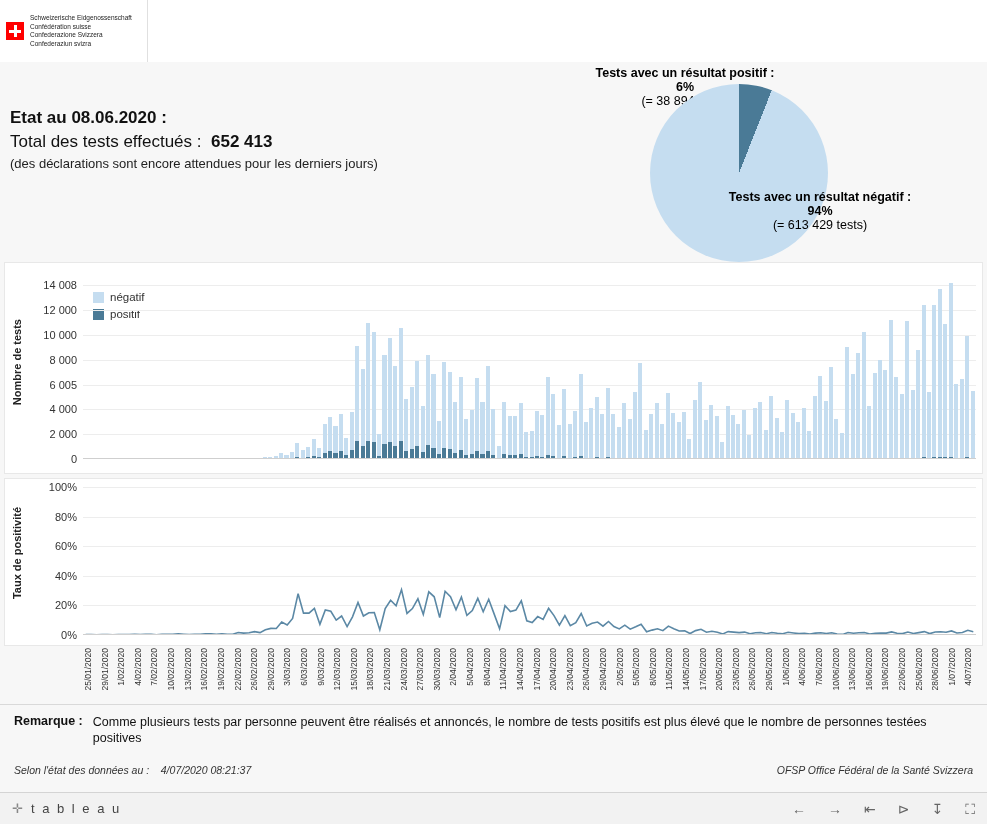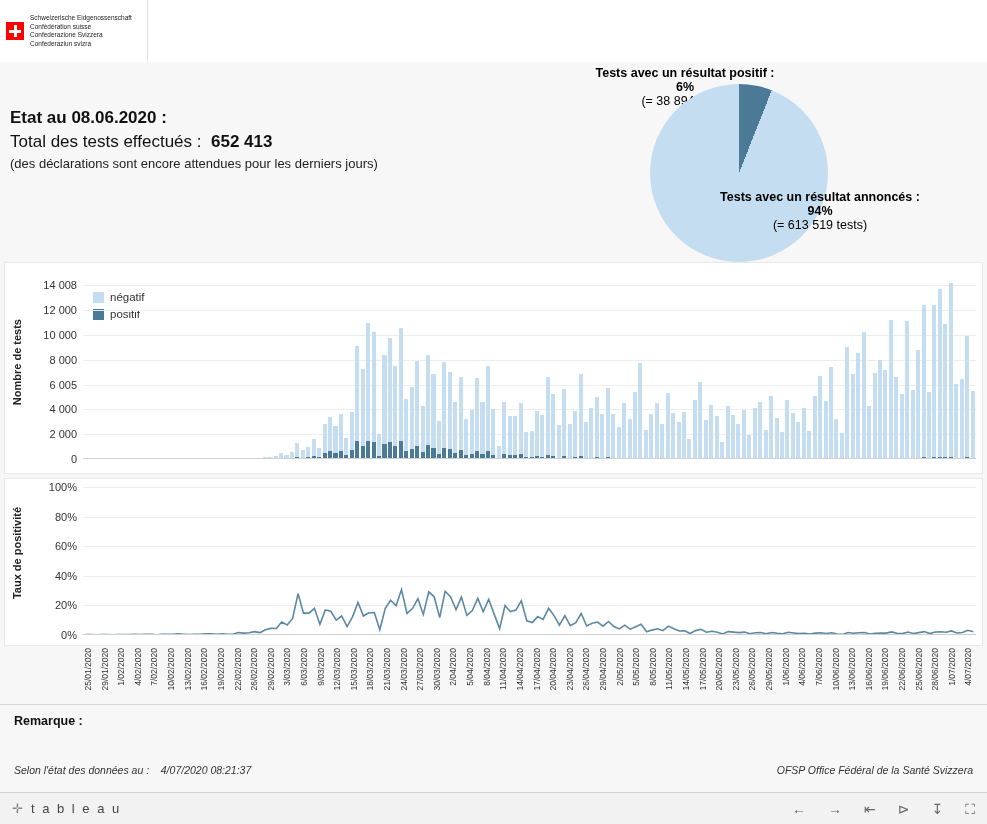--- a/index.html
+++ b/index.html
@@ -121,23 +121,23 @@
     </div>
 
     <div class="pie-wrap">
       <div class="pie-lbl pos-lbl">
         <div class="big">Tests avec un résultat positif :</div>
         <div class="big">6%</div>
         <div class="sub">(= 38 894 tests)</div>
       </div>
       <div class="pie"></div>
       <div class="pie-lbl neg-lbl">
-        <div class="big">Tests avec un résultat annoncés :</div>
+        <div class="big">Tests avec un résultat négatif :</div>
         <div class="big">94%</div>
-        <div class="sub">(= 613 519 tests)</div>
+        <div class="sub">(= 613 429 tests)</div>
       </div>
     </div>
   </div>
 
   <div class="bar-card">
     <div class="axis-title" style="left:6px; top:56px;">Nombre de tests</div>
     <div id="bar-yticks" style="position:absolute; left:20px; top:0; width:52px; height:100%;">
         <div class="ytick" style="top: 22.4px; width: 52px;">14 008</div>
         <div class="ytick" style="top: 47.2px; width: 52px;">12 000</div>
         <div class="ytick" style="top: 72px; width: 52px;">10 000</div>
@@ -903,20 +903,21 @@
       <div class="xlab" style="left: 848.167px;">28/06/2020</div>
       <div class="xlab" style="left: 864.778px;">1/07/2020</div>
       <div class="xlab" style="left: 881.389px;">4/07/2020</div>
     </div>
 
   <div class="topline"></div>
 
   <div class="remark">
     <div class="remark-inner">
       <span class="remark-label">Remarque :</span>
+      <span class="remark-text">Comme plusieurs tests par personne peuvent être réalisés et annoncés, le nombre de tests positifs est plus élevé que le nombre de personnes testées positives</span>
     </div>
   </div>
 
   <div class="credits">
     <span>
       <span>Selon l'état des données au :</span>
       &nbsp;&nbsp;&nbsp;<span class="dt">4/07/2020 08:21:37</span>
     </span>
     <span>OFSP Office Fédéral de la Santé Svizzera</span>
   </div>

